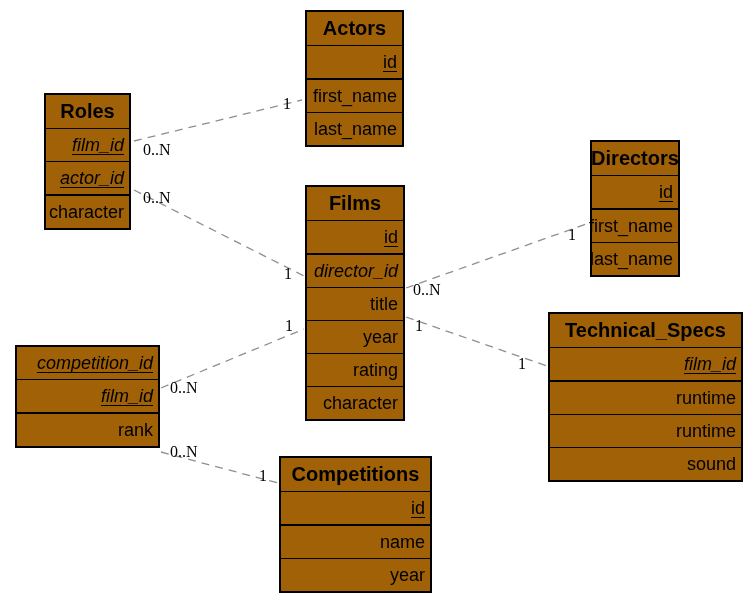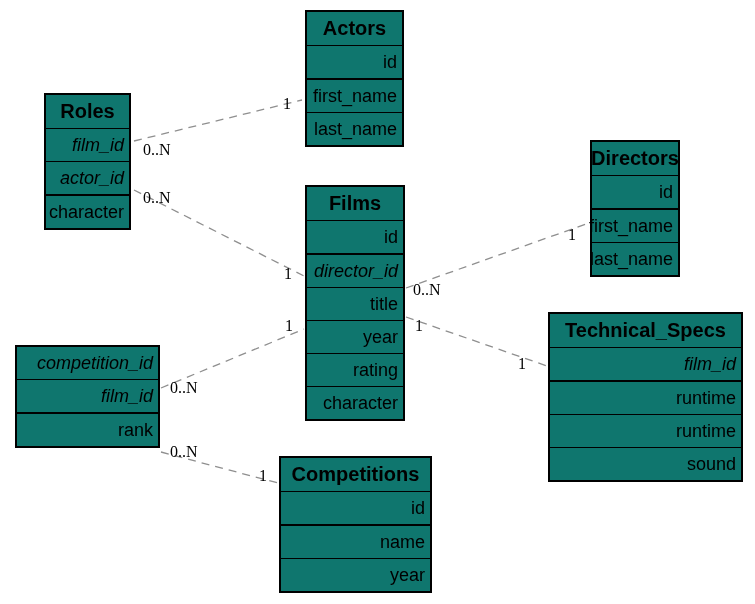--- a/index.html
+++ b/index.html
@@ -13,21 +13,21 @@
   }
   #lines {
     position: absolute;
     left: 0; top: 0;
     width: 755px; height: 604px;
     z-index: 1;
   }
   .entity {
     position: absolute;
     box-sizing: border-box;
-    background: #0f766e;
+    background: #a16207;
     border: 2px solid #000000;
     z-index: 2;
   }
   .entity .hdr {
     box-sizing: border-box;
     height: 34px;
     border-bottom: 1px solid #000000;
     display: flex;
     align-items: center;
     justify-content: center;
@@ -43,20 +43,21 @@
     display: flex;
     align-items: center;
     justify-content: flex-end;
     padding-right: 5px;
     font-size: 18px;
     color: #000000;
     white-space: nowrap;
   }
   .entity .row:last-child { border-bottom: none; height: 32px; }
   .entity .row.pk {
+    text-decoration: underline;
     text-decoration-skip-ink: none;
     text-underline-offset: 3px;
   }
   .entity .row.fk { font-style: italic; }
   .entity .row.pklast { border-bottom: 2px solid #000000; height: 34px; }
   .card {
     position: absolute;
     z-index: 3;
     font-family: "Liberation Serif", "DejaVu Serif", serif;
     font-size: 16px;

